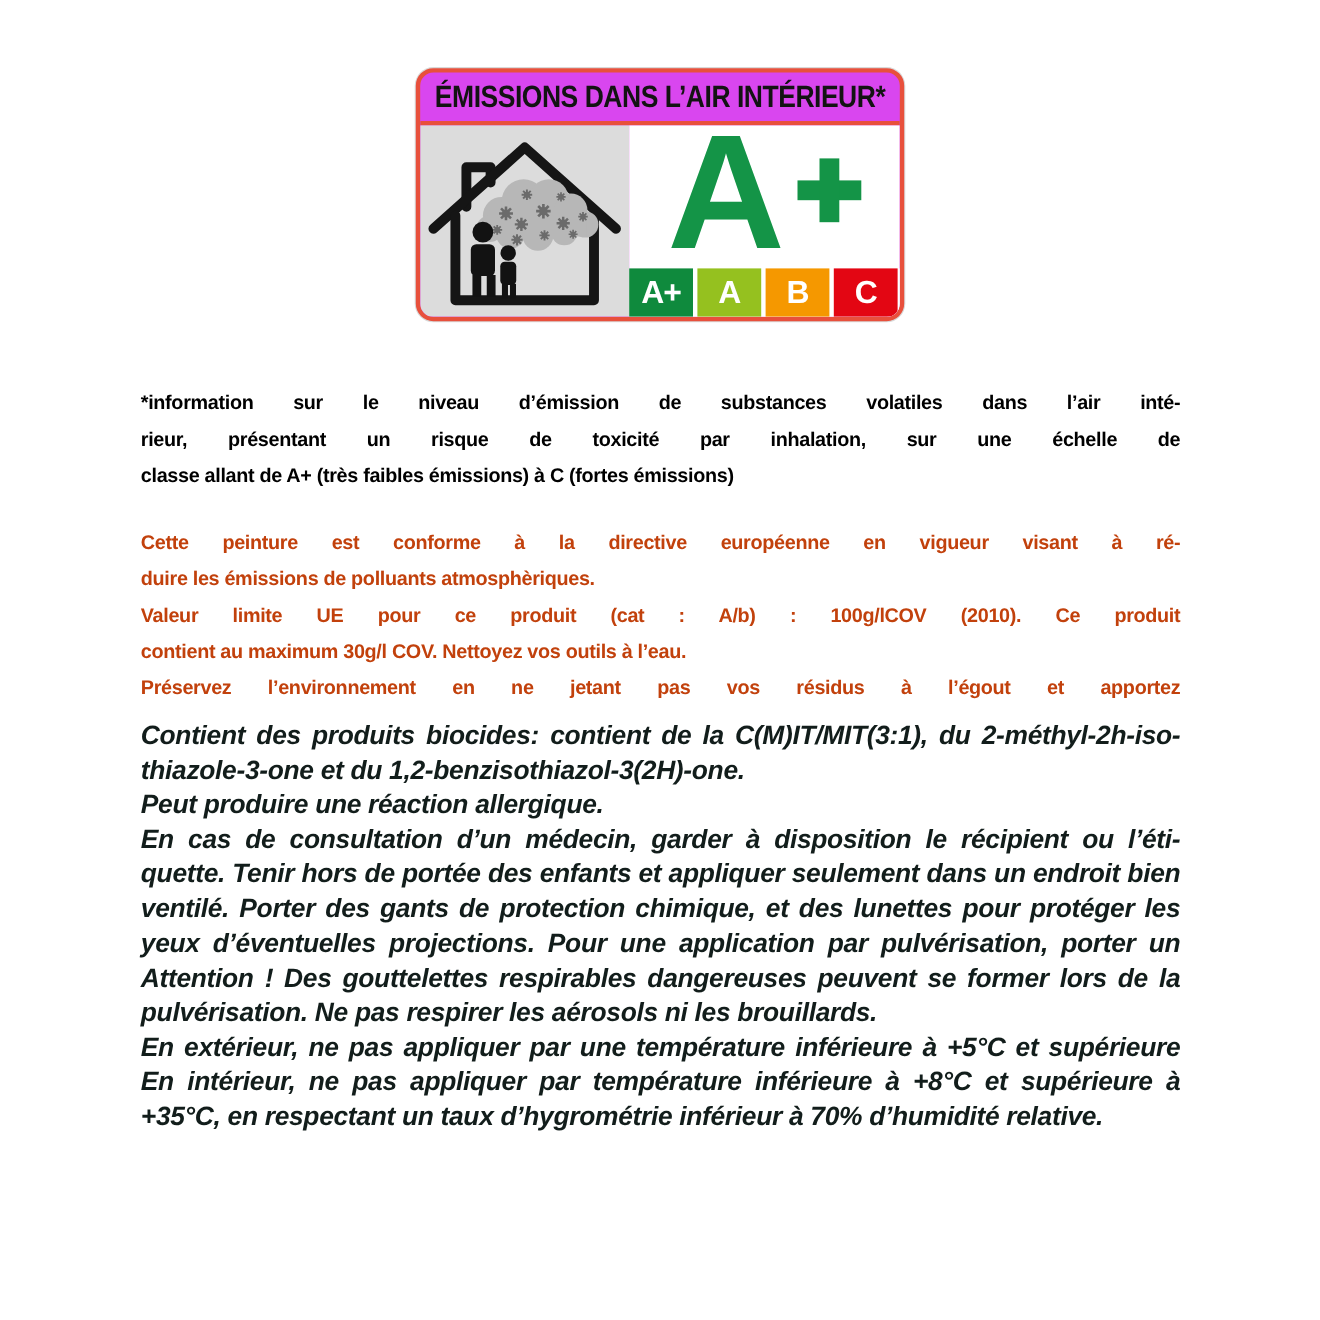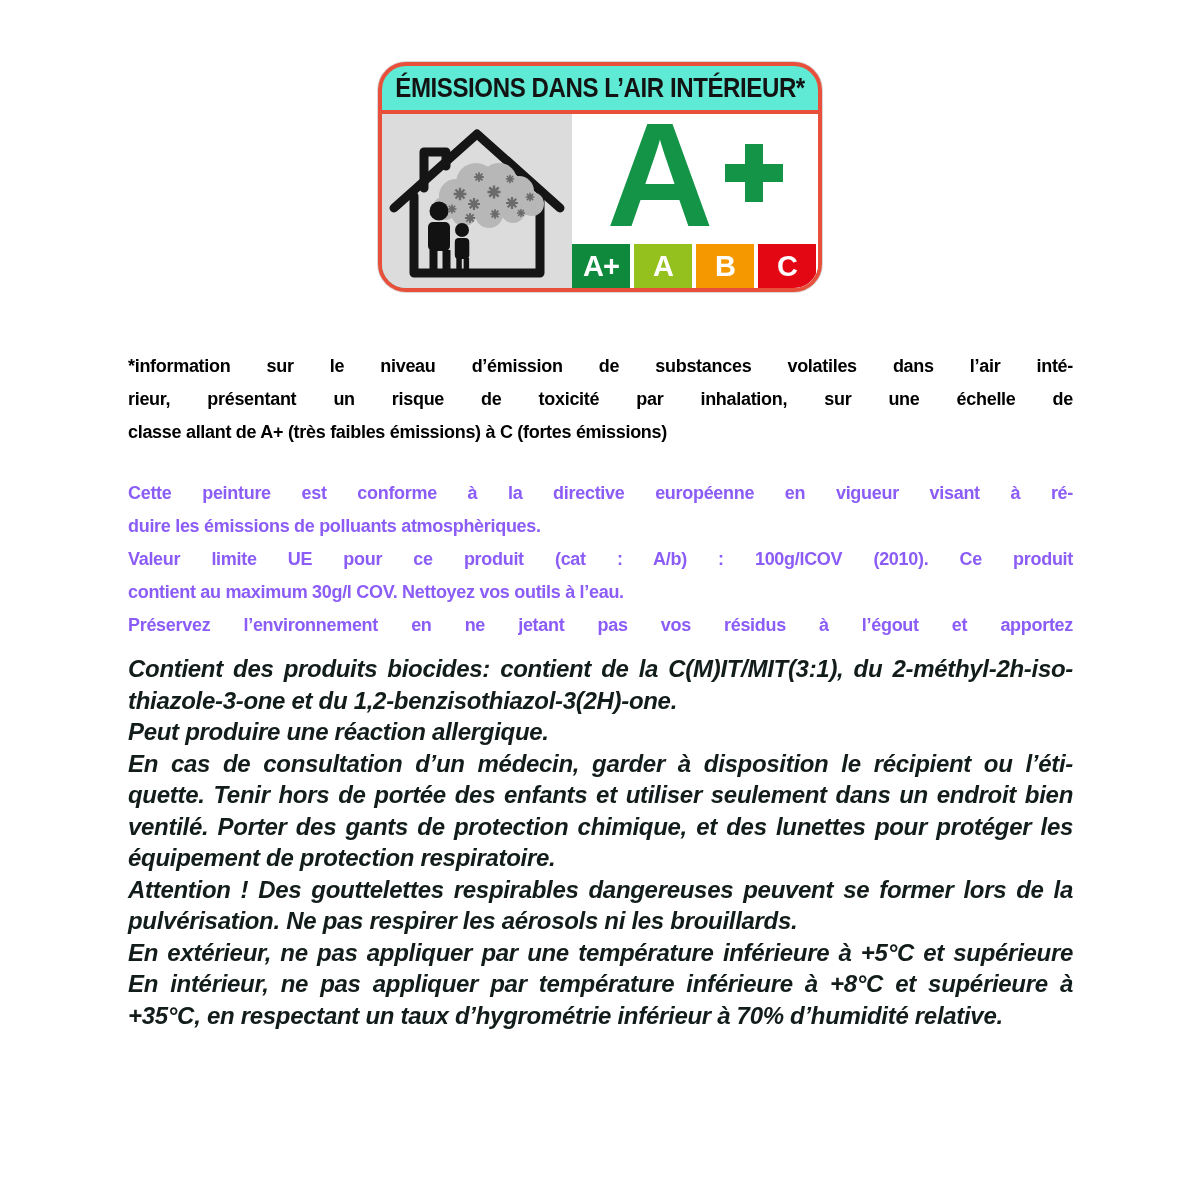--- a/index.html
+++ b/index.html
@@ -7,21 +7,21 @@
     width:1200px;height:1200px;position:relative;background:#ffffff;
     font-family:"Liberation Sans", sans-serif;overflow:hidden;
   }
   :root{
     --border:#e8503c; --green:#149447; --panel:#dcdcdc;
   }
 
   
   .label-box{
     position:absolute;left:378px;top:62px;width:436px;height:222px;
-    border:4px solid var(--border);border-radius:28px;background:#5eead4;
+    border:4px solid var(--border);border-radius:16px;background:#d946ef;
     overflow:hidden;display:flex;flex-direction:column;
     box-shadow:0 0 0 1px #d9d9d9;
   }
   .label-title{
     height:44px;flex:0 0 44px;border-bottom:4px solid var(--border);
     display:flex;align-items:center;justify-content:center;
     font-weight:bold;font-size:28px;color:#131313;white-space:nowrap;
   }
   .label-title span{display:inline-block;transform:scaleX(0.86);letter-spacing:-0.5px;}
   .label-body{flex:1;display:flex;}
@@ -47,21 +47,21 @@
   .scale-cell{
     flex:1;display:flex;align-items:center;justify-content:center;
     color:#fff;font-weight:bold;font-size:29px;letter-spacing:-1px;
   }
 
   
   .text-col{position:absolute;left:128px;top:350px;width:945px;}
   .para{font-weight:bold;font-size:18px;letter-spacing:-0.3px;color:#000;}
   .para .line{line-height:33px;}
   .para .stretch{text-align:justify;text-align-last:justify;}
-  .para-regulatory{color:#8b5cf6;margin-top:28px;}
+  .para-regulatory{color:#c2410c;margin-top:28px;}
   .para-safety{
     font-style:italic;color:#121d1b;font-size:24px;margin-top:11px;
   }
   .para-safety .line{line-height:31.5px;}
 
   svg{display:block;}
 </style>
 </head>
 <body>
 
@@ -152,22 +152,22 @@
       <div class="line">duire les émissions de polluants atmosphèriques.</div>
       <div class="line stretch">Valeur limite UE pour ce produit (cat : A/b) : 100g/lCOV (2010). Ce produit</div>
       <div class="line">contient au maximum 30g/l COV. Nettoyez vos outils à l’eau.</div>
       <div class="line stretch">Préservez l’environnement en ne jetant pas vos résidus à l’égout et apportez</div>
     </div>
   <div class="para para-safety">
       <div class="line stretch">Contient des produits biocides: contient de la C(M)IT/MIT(3:1), du 2-méthyl-2h-iso-</div>
       <div class="line">thiazole-3-one et du 1,2-benzisothiazol-3(2H)-one.</div>
       <div class="line">Peut produire une réaction allergique.</div>
       <div class="line stretch">En cas de consultation d’un médecin, garder à disposition le récipient ou l’éti-</div>
-      <div class="line stretch">quette. Tenir hors de portée des enfants et utiliser seulement dans un endroit bien</div>
+      <div class="line stretch">quette. Tenir hors de portée des enfants et appliquer seulement dans un endroit bien</div>
       <div class="line stretch">ventilé. Porter des gants de protection chimique, et des lunettes pour protéger les</div>
-      <div class="line">équipement de protection respiratoire.</div>
+      <div class="line stretch">yeux d’éventuelles projections. Pour une application par pulvérisation, porter un</div>
       <div class="line stretch">Attention ! Des gouttelettes respirables dangereuses peuvent se former lors de la</div>
       <div class="line">pulvérisation. Ne pas respirer les aérosols ni les brouillards.</div>
       <div class="line stretch">En extérieur, ne pas appliquer par une température inférieure à +5°C et supérieure</div>
       <div class="line stretch">En intérieur, ne pas appliquer par température inférieure à +8°C et supérieure à</div>
       <div class="line">+35°C, en respectant un taux d’hygrométrie inférieur à 70% d’humidité relative.</div>
     </div>
 </div>
 
 </body></html>

